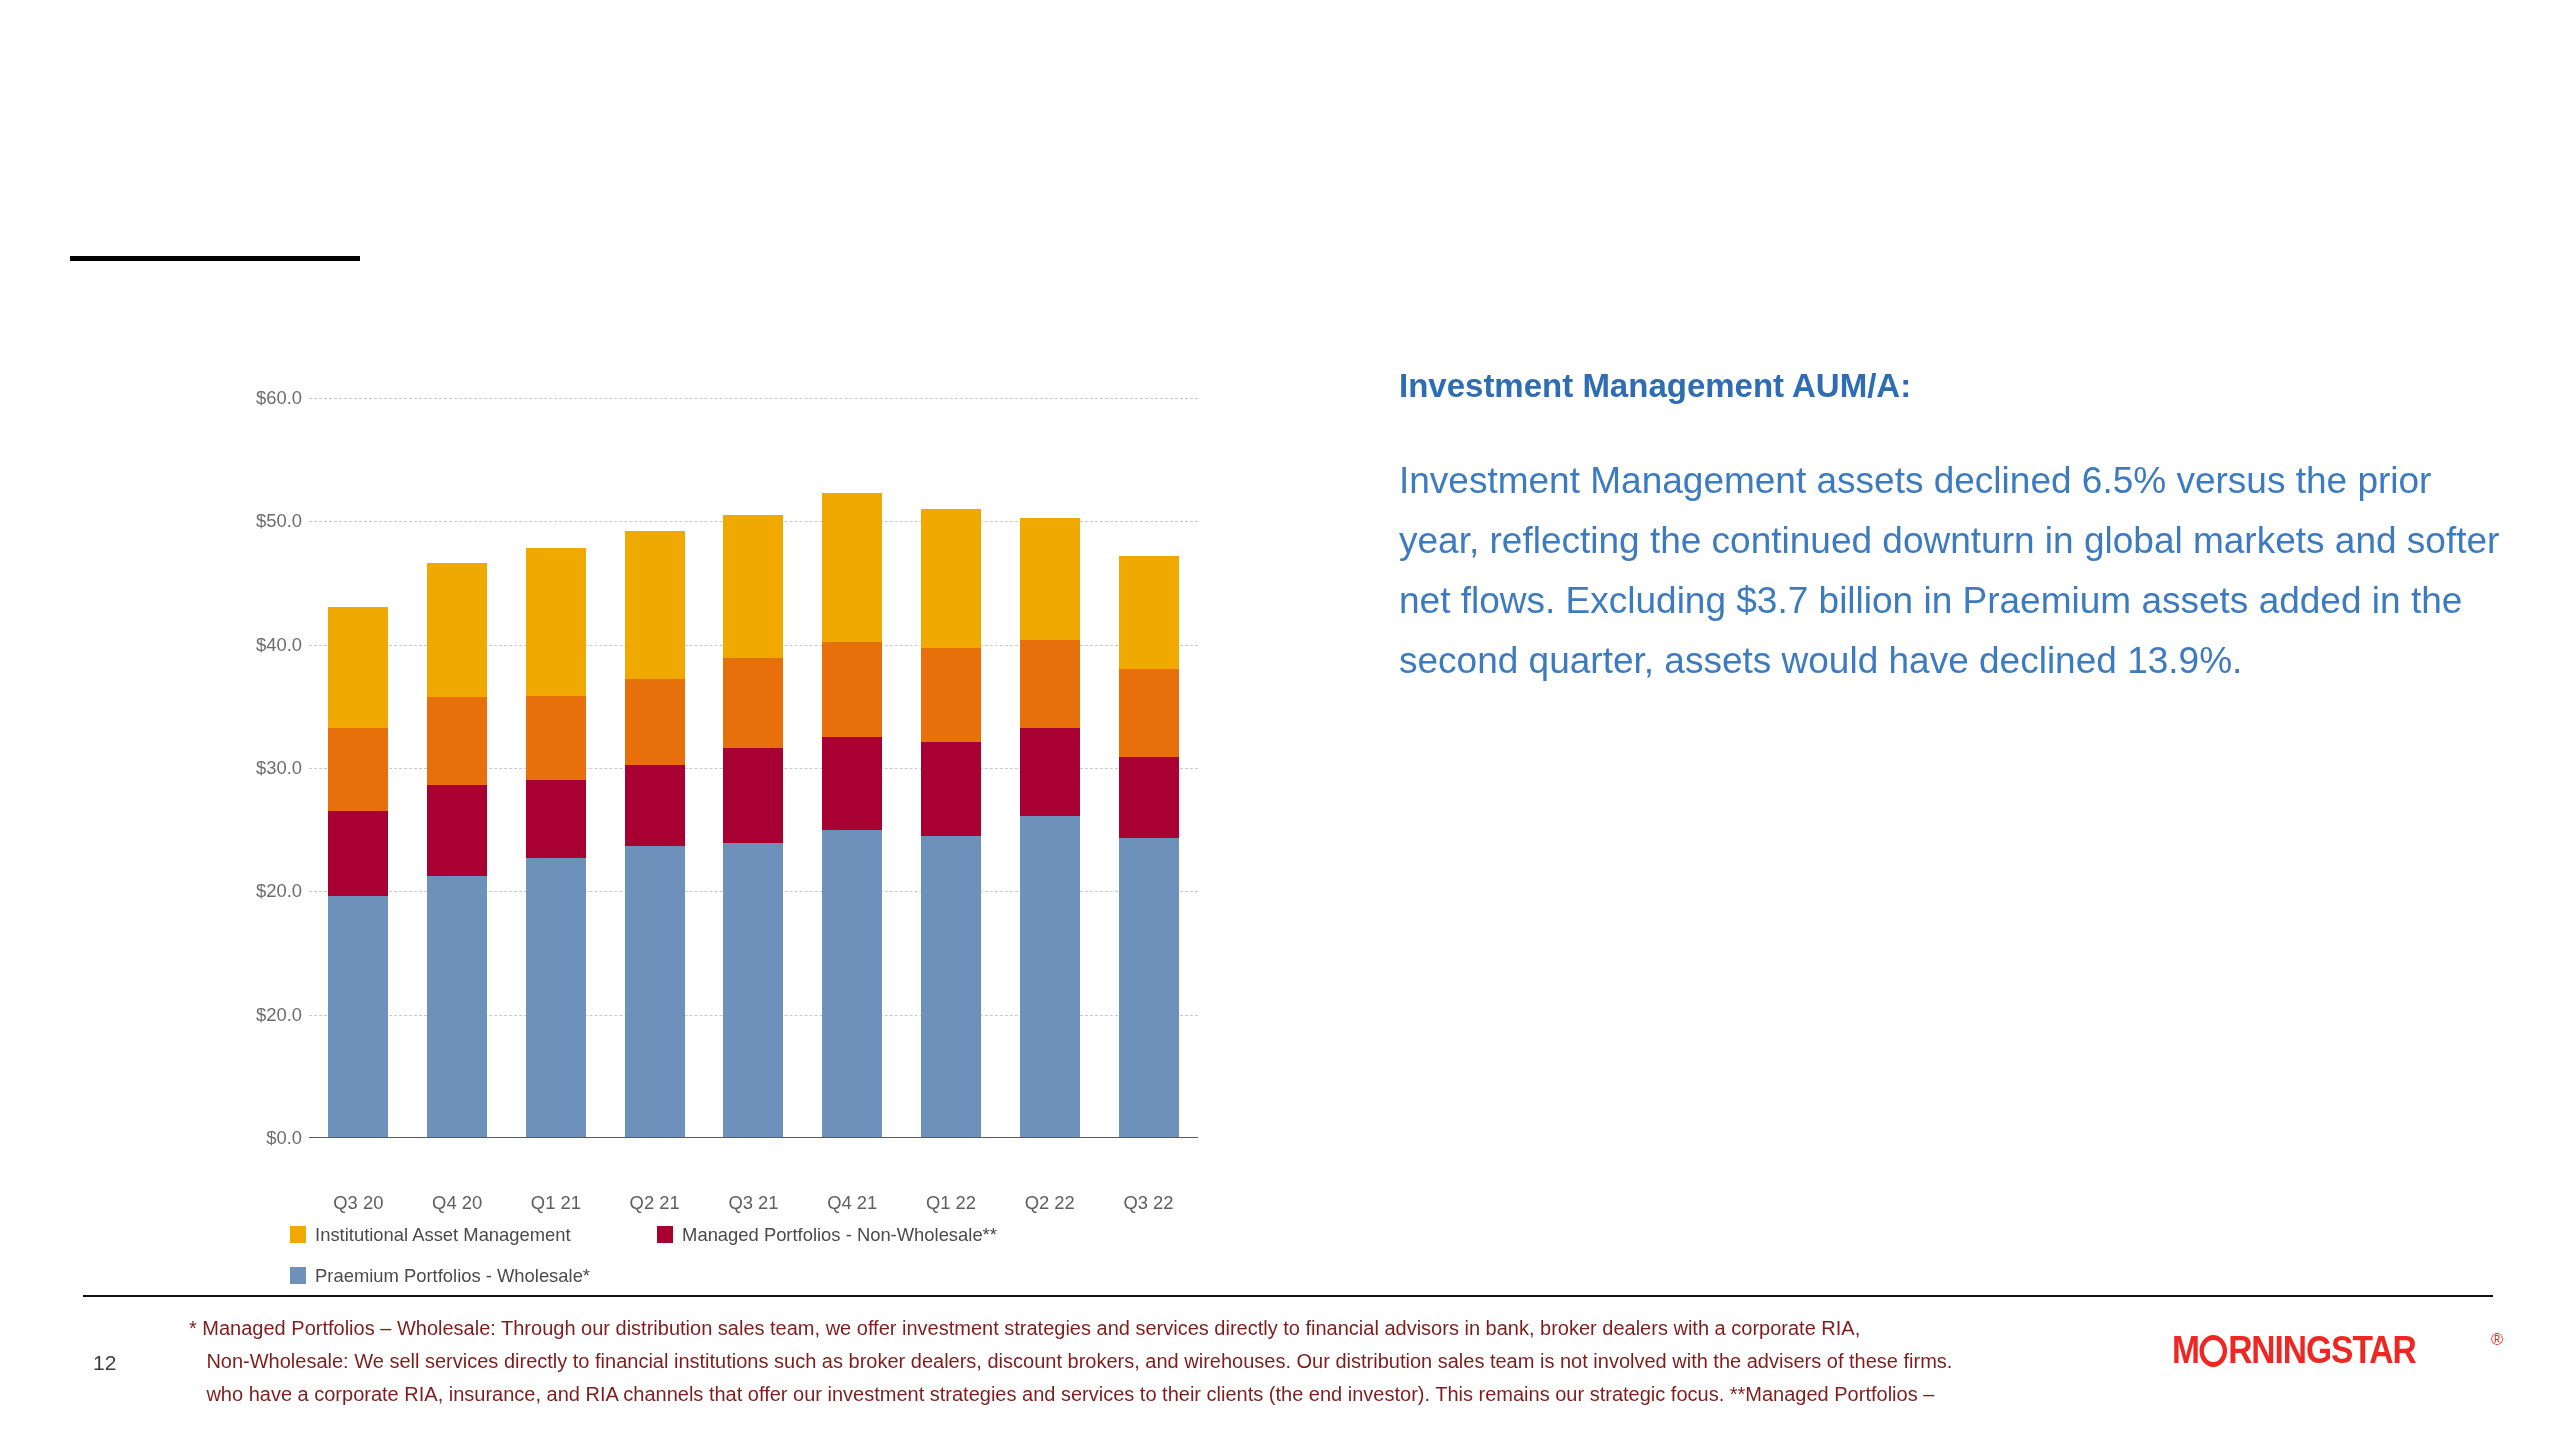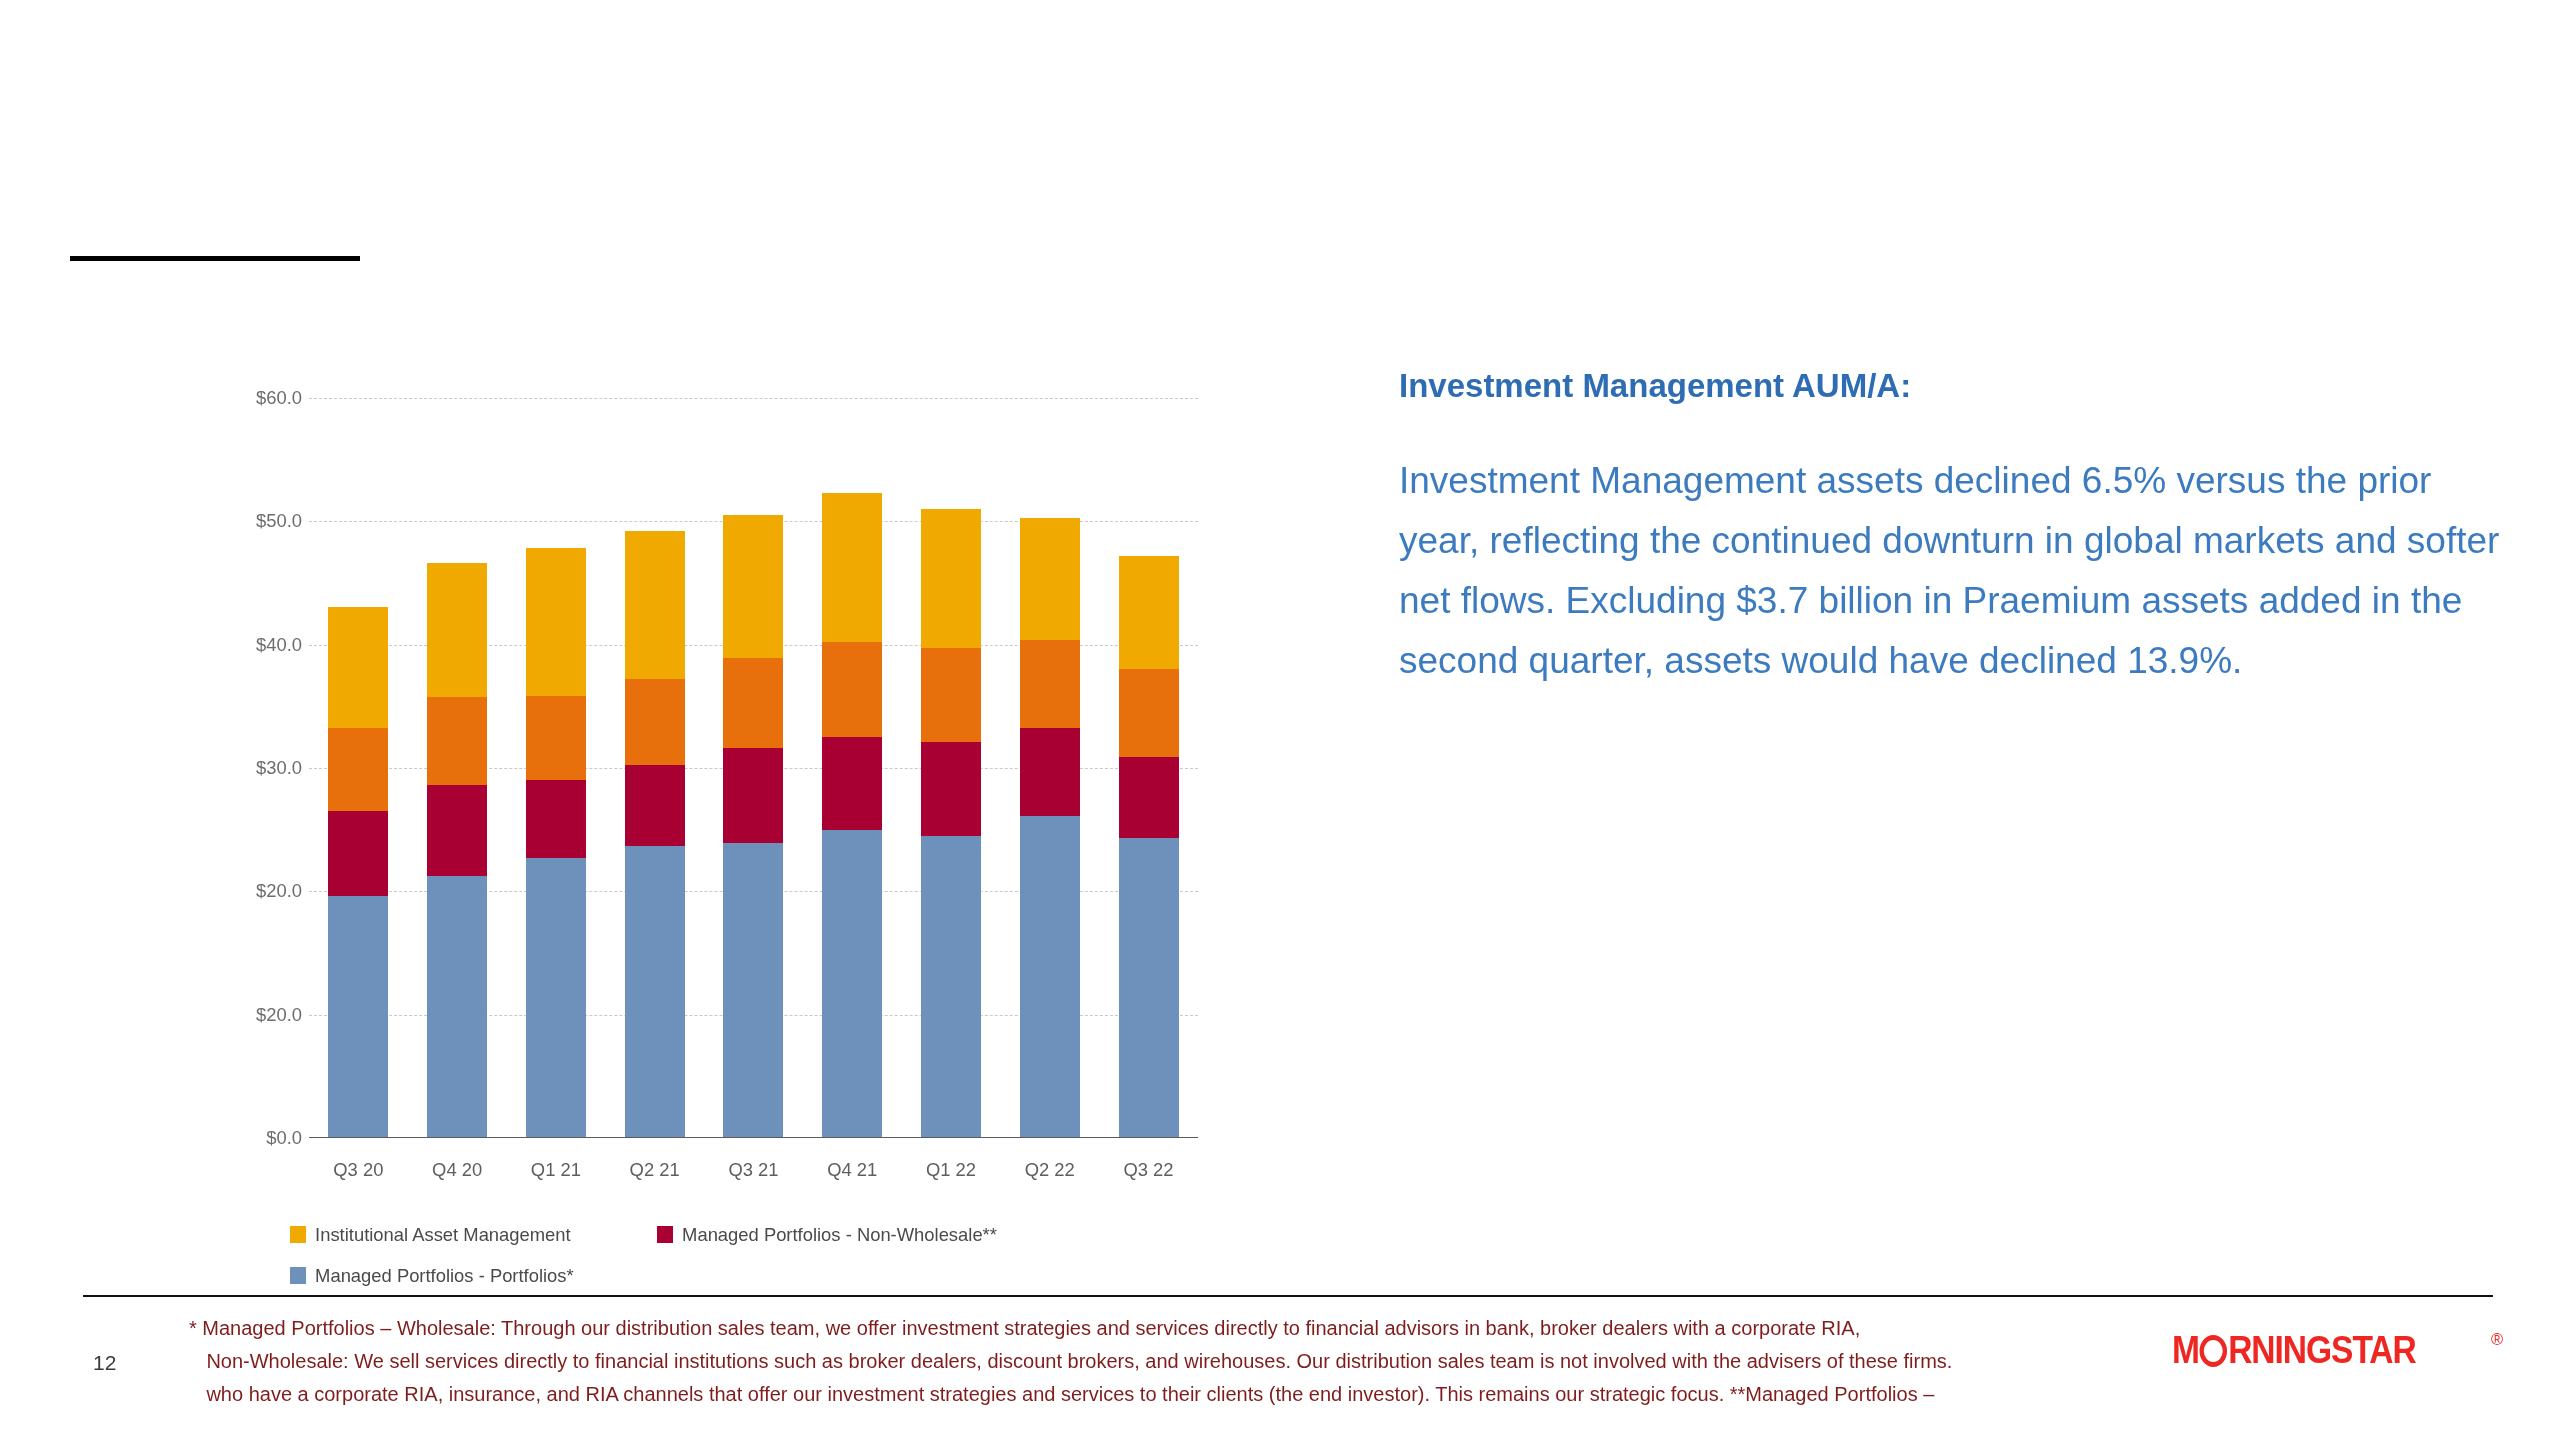--- a/index.html
+++ b/index.html
@@ -38,21 +38,21 @@
     transform: translateY(-50%);
   }
   .ylabels-wrap { position: absolute; left: 0; top: 21px; width: 128px; height: 740px; }
 
   .bars { position: absolute; left: 0; bottom: 0; width: 100%; height: 100%;
           display: flex; align-items: flex-end; justify-content: space-around; }
   .bar-col { position: relative; width: 60px; height: 100%;
              display: flex; flex-direction: column; justify-content: flex-end; }
   .seg { width: 100%; }
 
-  .xlabels { position: absolute; left: 135px; top: 782px; width: 889px;
+  .xlabels { position: absolute; left: 135px; top: 815px; width: 889px;
              display: flex; justify-content: space-around; }
   .xlabel { width: 60px; text-align: center; font-size: 18.4px; color: #5e5e5e; }
 
   
   .legend { position: absolute; left: 290px; top: 1214px; width: 734px;
             display: flex; flex-wrap: wrap; }
   .legend-item { display: flex; align-items: center; width: 367px; height: 41px; }
   .legend-swatch { width: 16.4px; height: 16.4px; margin-right: 8.7px; flex: none; }
   .legend-text { font-size: 18.4px; color: #4a4a4a; white-space: nowrap; }
 
@@ -180,21 +180,21 @@
       <div class="legend-item">
         <span class="legend-swatch" style="background: rgb(239, 169, 0);"></span>
         <span class="legend-text">Institutional Asset Management</span>
       </div>
       <div class="legend-item">
         <span class="legend-swatch" style="background: rgb(168, 0, 50);"></span>
         <span class="legend-text">Managed Portfolios - Non-Wholesale**</span>
       </div>
       <div class="legend-item">
         <span class="legend-swatch" style="background: rgb(110, 145, 188);"></span>
-        <span class="legend-text">Managed Portfolios - Portfolios*</span>
+        <span class="legend-text">Praemium Portfolios - Wholesale*</span>
       </div>
     </div>
 
   <div class="panel">
     <div class="panel-heading">Investment Management AUM/A:</div>
     <div class="panel-body">Investment Management assets declined 6.5% versus the prior year, reflecting the continued downturn in global markets and softer net flows. Excluding $3.7 billion in Praemium assets added in the second quarter, assets would have declined 13.9%.</div>
   </div>
 
   <div class="footer-rule"></div>
   <div class="page-number">12</div>

